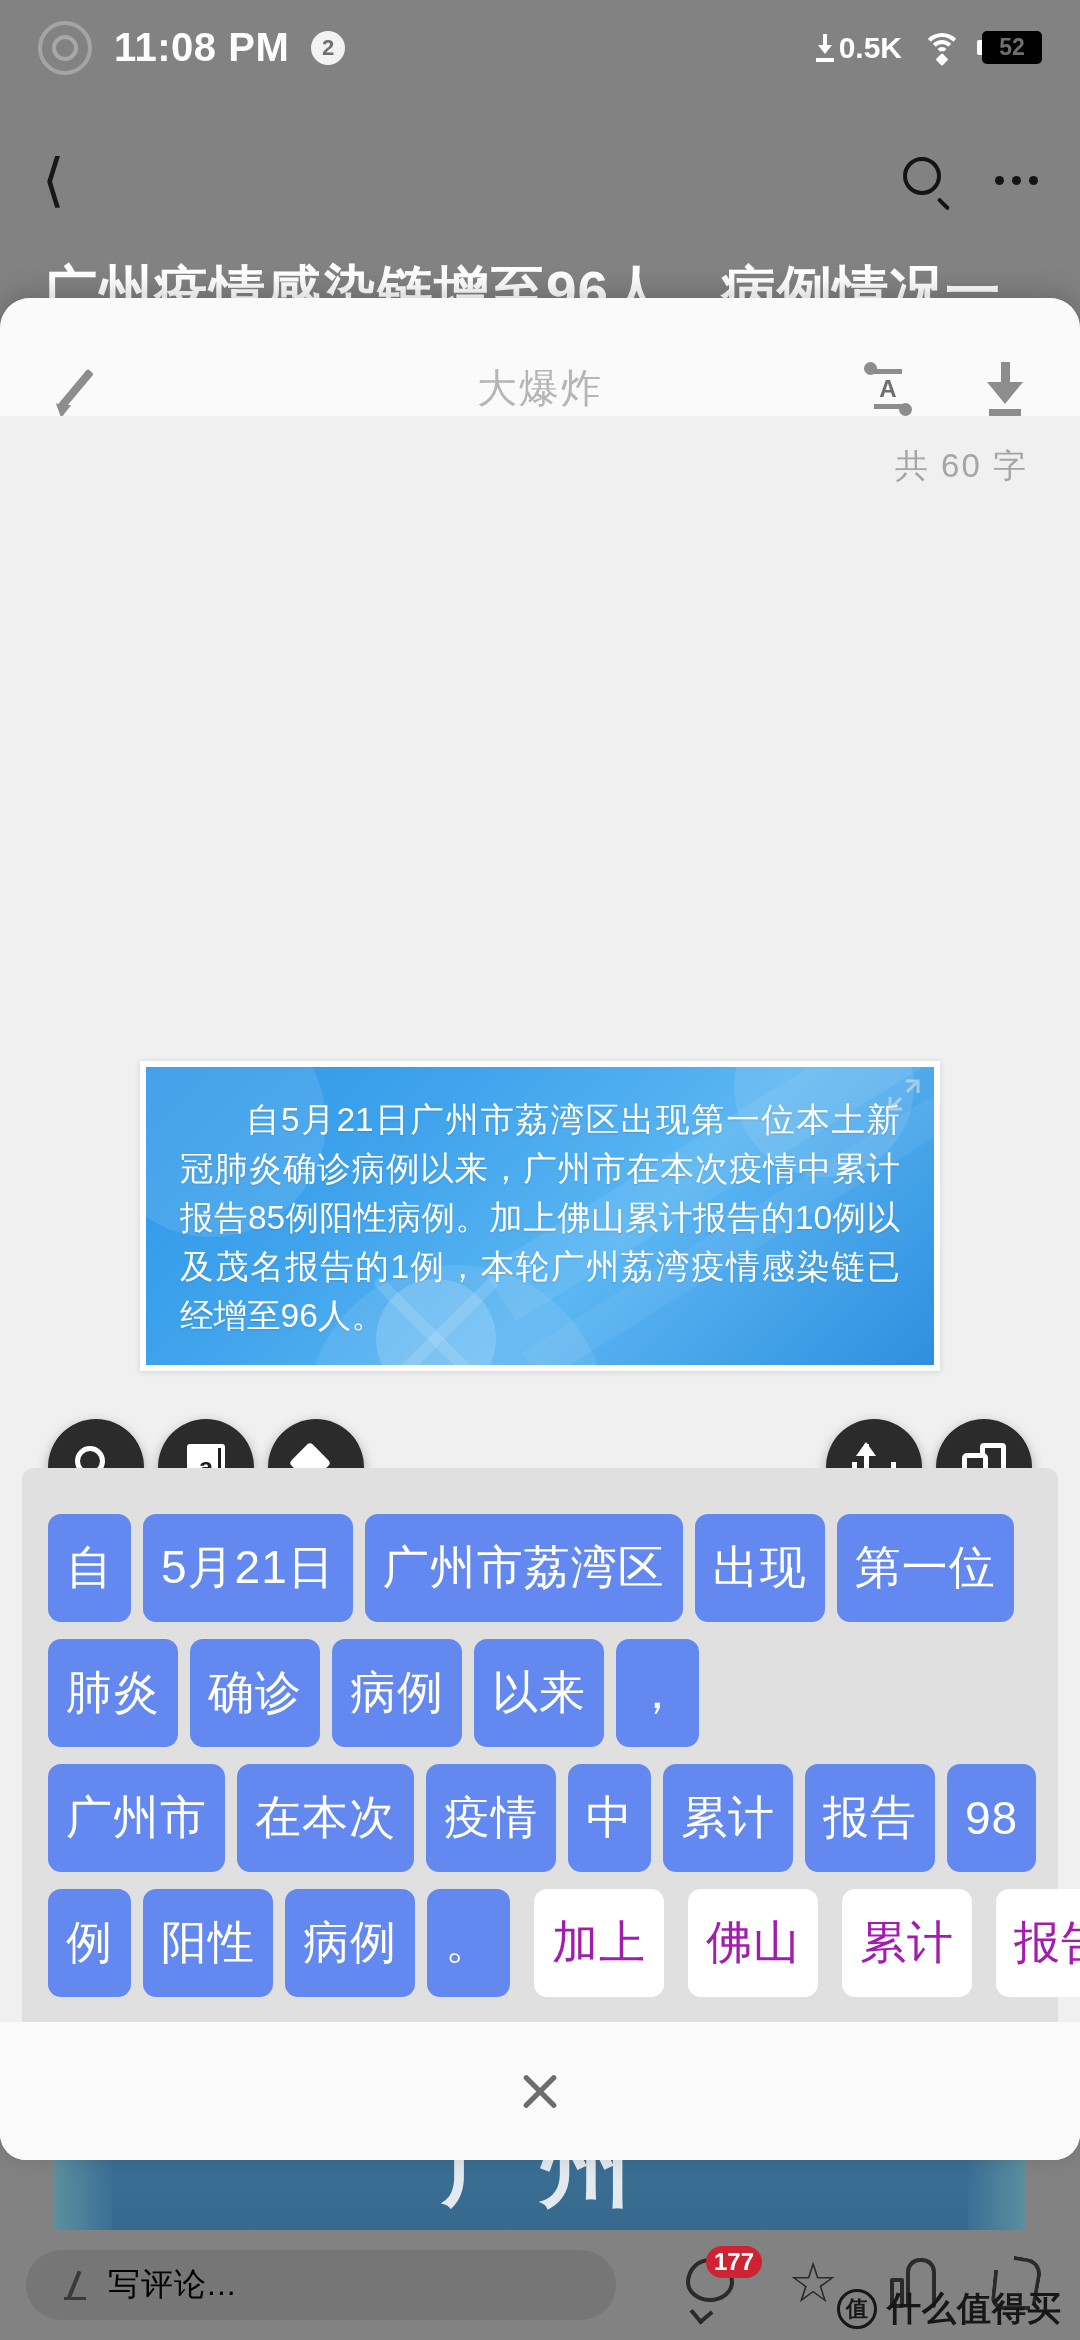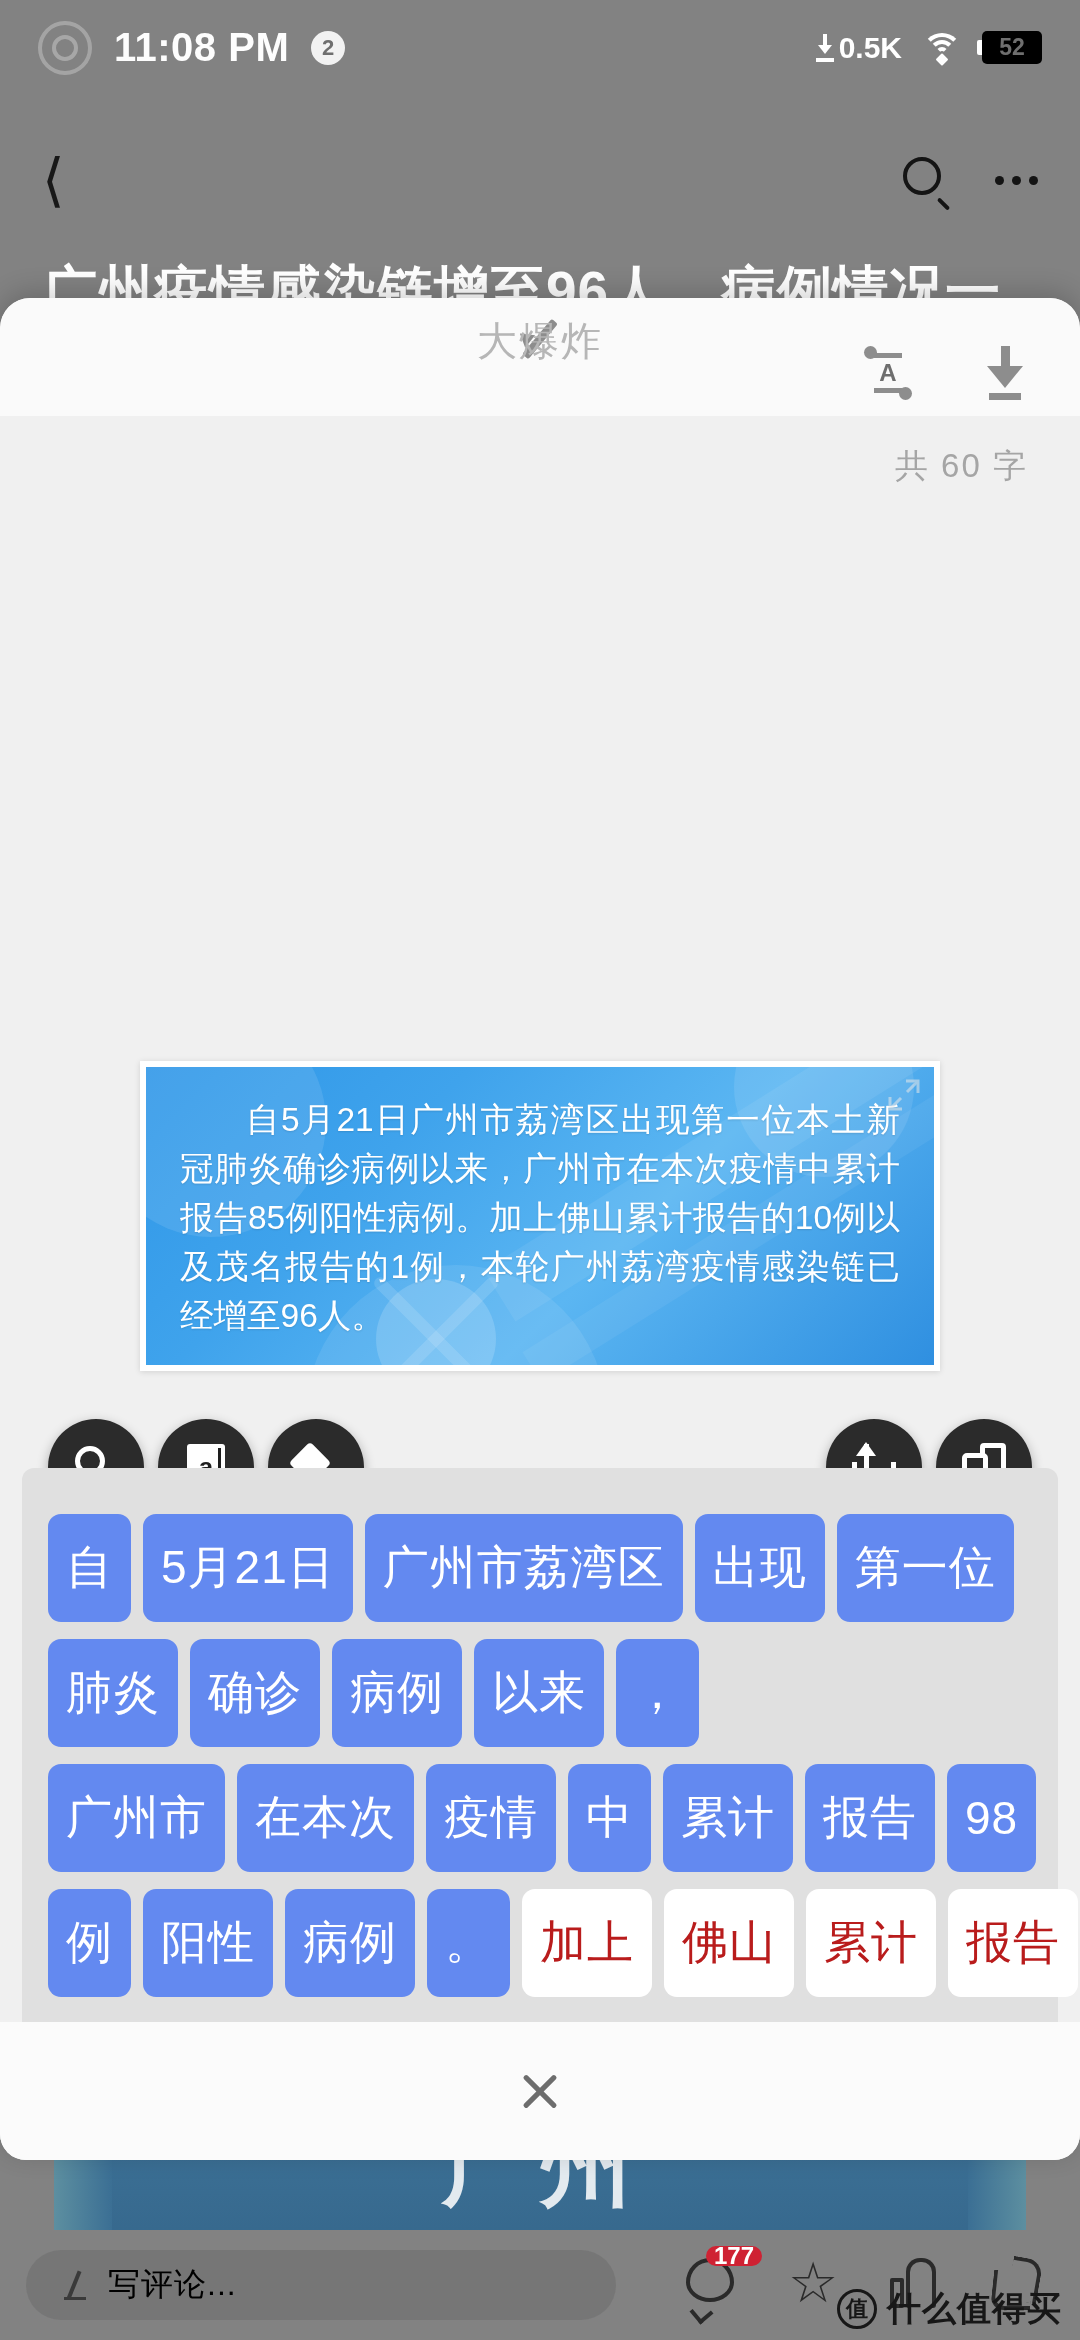--- a/index.html
+++ b/index.html
@@ -89,21 +89,21 @@
   .pen-ico::before { content:""; position:absolute; left:12px; top:0; width:3.5px; height:30px;
      background:#3a3a3a; transform:rotate(22deg); }
   .pen-ico::after { content:""; position:absolute; left:4px; bottom:0; width:22px; height:3.5px;
      background:#3a3a3a; }
   .cbar-ph { font-size:32px; color:#000000; letter-spacing:1px; }
   .cbar-icons { margin-left:auto; display:flex; align-items:center; gap:48px; padding-right:8px; }
   .ci { width:54px; height:54px; position:relative; }
   .bubble { width:48px; height:44px; border:4px solid #2a2a2a; border-radius:50% 50% 50% 50%/55% 55% 45% 45%; }
   .bubble::after { content:""; position:absolute; left:7px; bottom:-9px; width:13px; height:13px;
      border-left:4px solid #2a2a2a; border-bottom:4px solid #2a2a2a; transform:rotate(-40deg); background:transparent; }
-  .cbadge { position:absolute; right:-22px; top:-12px; min-width:52px; height:20px; border-radius:18px;
+  .cbadge { position:absolute; right:-22px; top:-12px; min-width:52px; height:32px; border-radius:18px;
      background:#cf2233; color:#fff; font-size:24px; font-weight:700;
      display:flex; align-items:center; justify-content:center; padding:0 8px; }
   .star-ico { font-size:56px; color:#2a2a2a; line-height:50px; }
   .thumb { width:46px; height:50px; position:relative; }
   .thumb .pad { position:absolute; left:0; bottom:0; width:14px; height:30px; border:4px solid #2a2a2a; border-radius:2px; }
   .thumb .hand { position:absolute; left:16px; bottom:0; width:30px; height:50px;
      border:4px solid #2a2a2a; border-radius:14px 14px 3px 3px; border-bottom:none; }
   .share-ico { width:50px; height:52px; position:relative; }
   .share-ico::before { content:""; position:absolute; left:0; bottom:0; width:36px; height:36px;
      border-left:4px solid #2a2a2a; border-bottom:4px solid #2a2a2a; border-radius:0 0 0 14px;
@@ -114,22 +114,22 @@
   .watermark { position:absolute; right:18px; bottom:8px; display:flex; align-items:center; gap:10px; }
   .wm-badge { width:40px; height:40px; border-radius:50%; border:3px solid #171717; color:#171717;
      font-size:22px; display:flex; align-items:center; justify-content:center; font-weight:700; }
   .wm-text { font-size:34px; font-weight:700; color:#171717; letter-spacing:1px; }
 
   
   .sheet { position:absolute; left:0; top:298px; width:1080px; height:1862px;
      background:#f0f0f0; border-radius:30px 30px 26px 26px; overflow:hidden;
      box-shadow:0 -6px 26px rgba(0,0,0,.18); }
 
-  .sheet-top { height:118px; background:#fafafa; display:flex; align-items:center; padding:16px 50px;
-     position:relative; border-radius:30px 30px 0 0;flex-direction:column; }
+  .sheet-top { height:118px; background:#fafafa; display:flex; align-items:flex-end; padding:0 50px;
+     position:relative; border-radius:30px 30px 0 0; }
   .st-pencil { width:52px; height:52px; position:relative; }
   .st-pencil::before { content:""; position:absolute; left:22px; top:2px; width:8px; height:46px;
      background:#8d8d8d; transform:rotate(40deg); border-radius:2px; }
   .st-pencil::after { content:""; position:absolute; left:3px; bottom:2px; width:0;height:0;
      border-left:8px solid transparent;border-right:8px solid transparent;border-bottom:13px solid #8d8d8d;
      transform:rotate(-52deg); }
   .st-title { position:absolute; left:0; right:0; text-align:center; font-size:40px;
      color:#b6b6b6; font-weight:400; letter-spacing:2px; }
   .st-right { margin-left:auto; display:flex; align-items:center; gap:66px; z-index:2; }
   .ocr-ico { width:52px; height:52px; position:relative; }
@@ -210,21 +210,21 @@
      border-radius:5px; background:#2b2b2b; }
 
   
   .chips-panel { position:absolute; left:22px; top:1052px; width:1036px; height:640px;
      background:#e0e0e0; border-radius:12px; padding:46px 26px 20px 26px; }
   .chip-row { display:flex; gap:12px; margin-bottom:17px; }
   .chip { height:108px; border-radius:13px; display:flex; align-items:center; justify-content:center;
      padding:0 18px; font-size:46px; letter-spacing:1px; white-space:nowrap;
      font-family:"Liberation Sans","DejaVu Sans",sans-serif; }
   .chip.sel { background:#6389f0; color:#ffffff; }
-  .chip.uns { background:#ffffff; color:#b91c1c; }
+  .chip.uns { background:#ffffff; color:#a21caf;margin-left:12px; }
 
   
   .sheet-foot { position:absolute; left:0; bottom:0; width:1080px; height:138px;
      background:#fbfbfb; border-radius:0 0 26px 26px; display:flex; align-items:center; justify-content:center; }
   .foot-x { position:relative; width:44px; height:44px; }
   .foot-x::before,.foot-x::after { content:""; position:absolute; left:0; top:20px; width:44px; height:5px;
      background:#6d6d6d; border-radius:2px; }
   .foot-x::before { transform:rotate(45deg); } .foot-x::after { transform:rotate(-45deg); }
 </style>
 </head>

